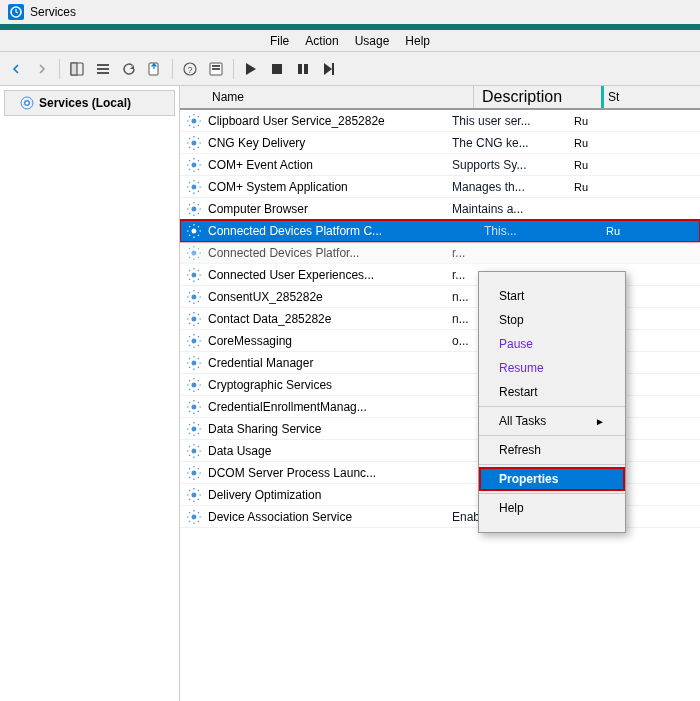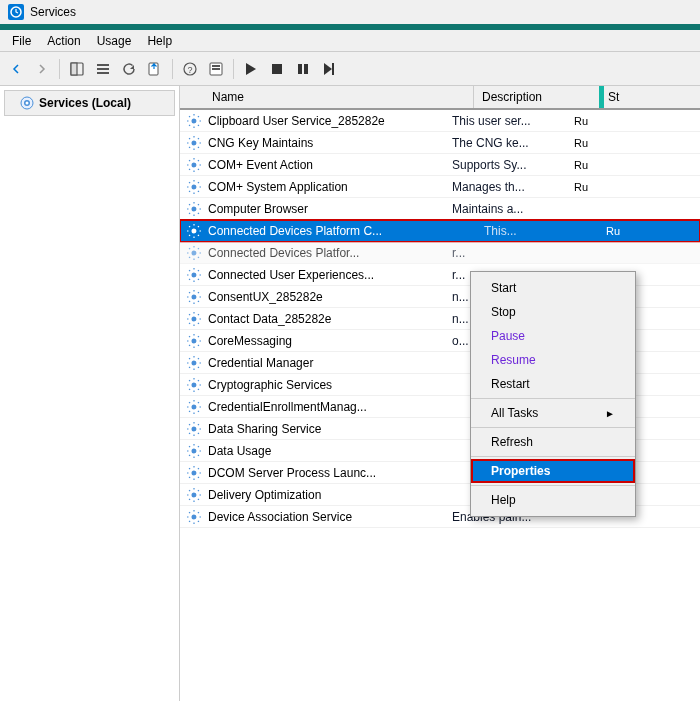--- a/index.html
+++ b/index.html
@@ -38,20 +38,21 @@
     }
 
     
     .menu-bar {
       background: #f0f0f0;
       height: 22px;
       display: flex;
       align-items: center;
       padding: 0 4px;
       border-bottom: 1px solid #ccc;
+      justify-content: center;
     }
     .menu-item {
       padding: 2px 8px;
       font-size: 12px;
       cursor: pointer;
       color: #000;
     }
 
     
     .toolbar {
@@ -121,21 +122,21 @@
 
     
     .table-header {
       display: flex;
       background: #f0f0f0;
       border-bottom: 2px solid #999;
       height: 24px;
       align-items: center;
     }
     .col-name { width: 270px; padding: 0 8px; font-size: 12px; font-weight: normal; border-right: 1px solid #ccc; height: 100%; display: flex; align-items: center; }
-    .col-desc { width: 130px; padding: 0 8px; font-size: 12px; font-weight: normal; border-right: 5px solid #14b8a6; height: 100%; display: flex; align-items: center; }
+    .col-desc { width: 130px; padding: 0 8px; font-size: 16px; font-weight: normal; border-right: 3px solid #14b8a6; height: 100%; display: flex; align-items: center; }
     .col-status { width: 30px; padding: 0 4px; font-size: 12px; font-weight: normal; height: 100%; display: flex; align-items: center; }
 
     
     .services-list {
       overflow-y: auto;
       height: calc(100% - 24px);
     }
     .service-row {
       display: flex;
       height: 22px;
@@ -175,28 +176,28 @@
     }
     .service-row.selected .svc-desc { color: #ddd; }
     .svc-status {
       width: 30px;
       font-size: 11px;
     }
 
     
     .context-menu {
       position: absolute;
-      left: 290px;
+      left: 298px;
       top: 185px;
-      width: 166px;
+      width: 148px;
       background: #f0f0f0;
       border: 1px solid #999;
       box-shadow: 3px 3px 8px rgba(0,0,0,0.3);
       z-index: 100;
-      padding: 4px 0;
+      padding: 12px 0;
     }
     .ctx-item {
       padding: 5px 20px;
       font-size: 12px;
       cursor: pointer;
       display: flex;
       align-items: center;
       justify-content: space-between;
       color: #000;
     }
@@ -355,21 +356,21 @@
         <div class="svc-status">Ru</div>
       </div>
 
       <div class="service-row">
         <div class="svc-icon">
           <svg width="14" height="14" viewBox="0 0 14 14" class="gear-svg">
               <path d="M7 4.5A2.5 2.5 0 1 0 7 9.5 2.5 2.5 0 0 0 7 4.5z" fill="#4a90d9"></path>
               <path d="M7 0v1.5M7 12.5V14M0 7h1.5M12.5 7H14M2.05 2.05l1.06 1.06M10.89 10.89l1.06 1.06M2.05 11.95l1.06-1.06M10.89 3.11l1.06-1.06" stroke="#4a90d9" stroke-width="1.2"></path>
             </svg>
         </div>
-        <div class="svc-name">CNG Key Maintains</div>
+        <div class="svc-name">CNG Key Delivery</div>
         <div class="svc-desc">The CNG ke...</div>
         <div class="svc-status">Ru</div>
       </div>
 
       <div class="service-row">
         <div class="svc-icon">
           <svg width="14" height="14" viewBox="0 0 14 14" class="gear-svg">
               <path d="M7 4.5A2.5 2.5 0 1 0 7 9.5 2.5 2.5 0 0 0 7 4.5z" fill="#4a90d9"></path>
               <path d="M7 0v1.5M7 12.5V14M0 7h1.5M12.5 7H14M2.05 2.05l1.06 1.06M10.89 10.89l1.06 1.06M2.05 11.95l1.06-1.06M10.89 3.11l1.06-1.06" stroke="#4a90d9" stroke-width="1.2"></path>
             </svg>

